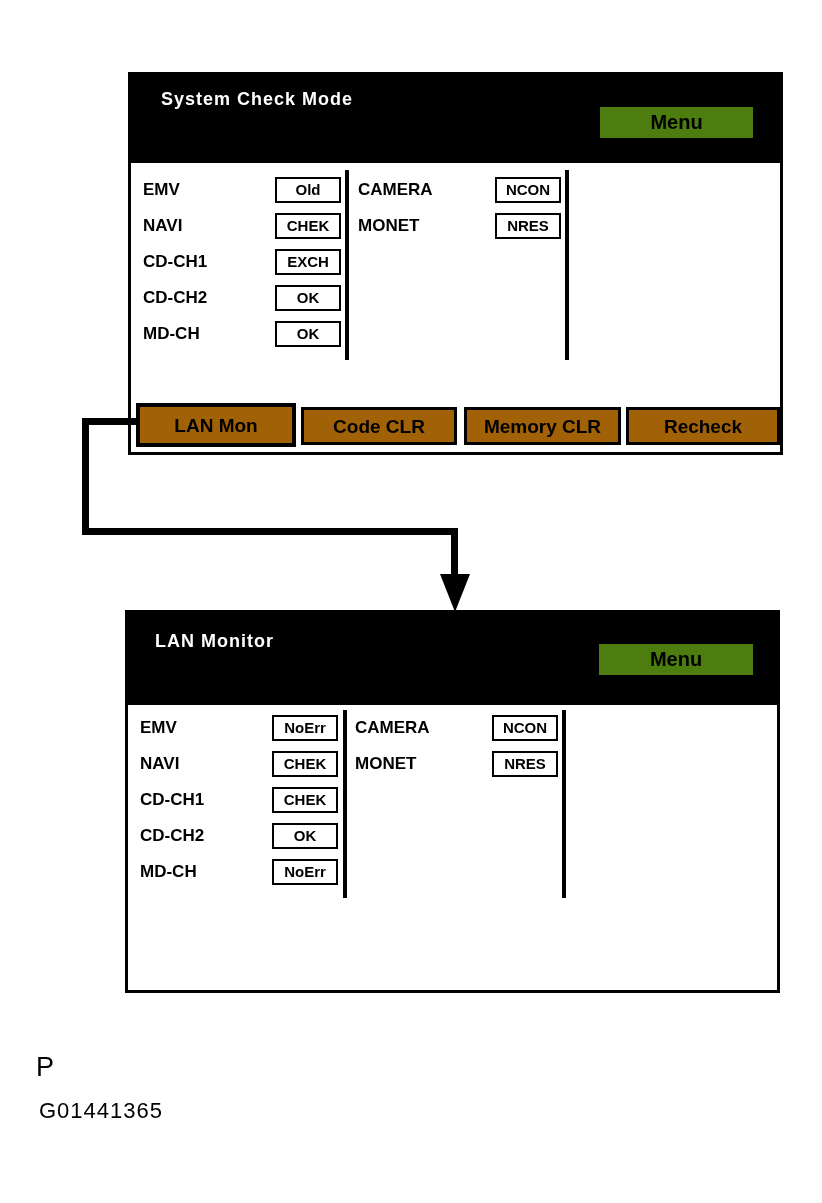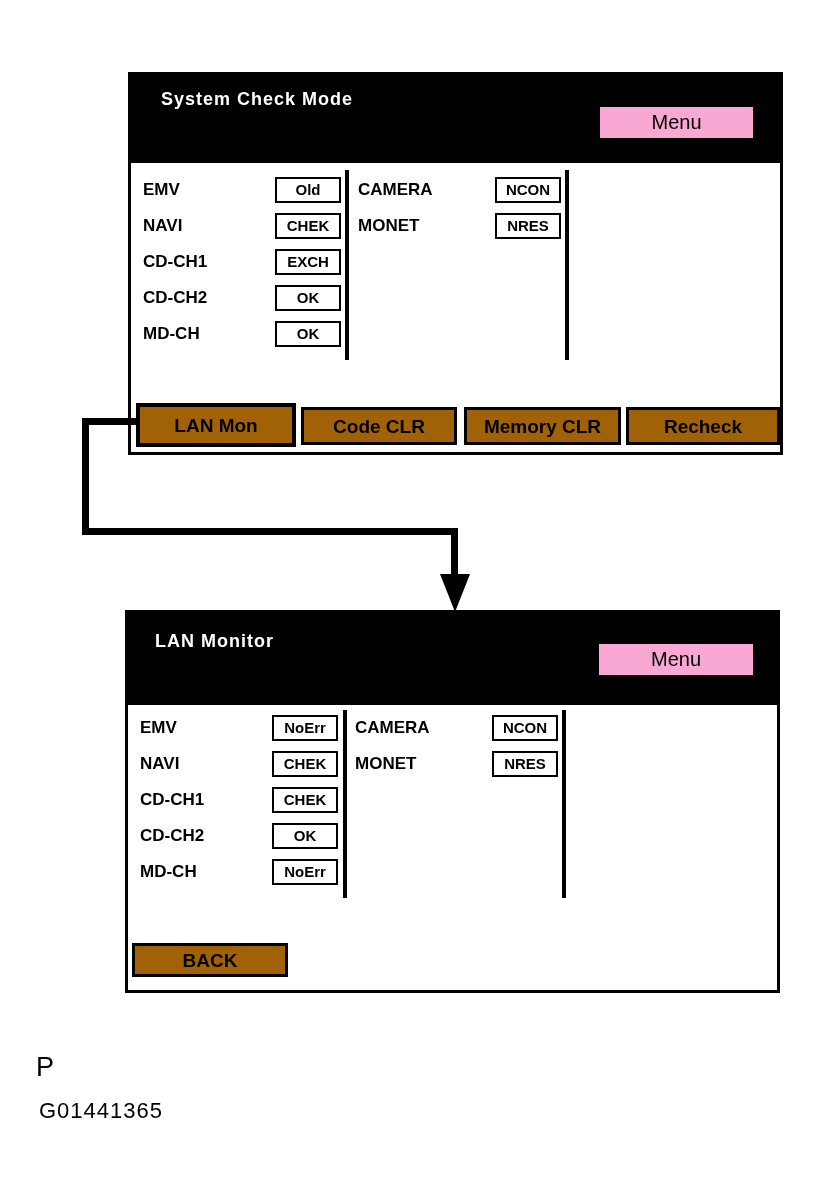--- a/index.html
+++ b/index.html
@@ -3,22 +3,22 @@
 <meta charset="utf-8">
 <style>
   html,body{margin:0;padding:0;background:#ffffff;}
   .page{position:relative;width:822px;height:1203px;background:#ffffff;overflow:hidden;
         font-family:"Liberation Sans", sans-serif;color:#000;}
   
   .screen{position:absolute;width:655px;height:383px;background:#ffffff;
           border:3px solid #000;box-sizing:border-box;}
   .hdr{position:absolute;left:0;top:0;width:100%;background:#000;}
   .scr-title{position:absolute;color:#fff;font-weight:bold;font-size:18px;letter-spacing:1px;}
-  .menu-btn{position:absolute;background:#f9a8d4;border:2px solid #000;box-sizing:border-box;
-            color:#000;font-weight:normal;font-size:20px;text-align:center;line-height:30px;cursor:pointer;}
+  .menu-btn{position:absolute;background:#4d7c0f;border:2px solid #000;box-sizing:border-box;
+            color:#000;font-weight:bold;font-size:20px;text-align:center;line-height:30px;cursor:pointer;}
   
   .row{position:absolute;left:0;width:100%;height:28px;}
   .lbl{position:absolute;left:12px;top:3px;font-weight:bold;font-size:17px;letter-spacing:0px;white-space:nowrap;}
   .val{position:absolute;background:#fff;border:2px solid #000;box-sizing:border-box;
        font-weight:bold;font-size:15px;text-align:center;line-height:22px;white-space:nowrap;}
   .val.c1{left:144px;width:66px;height:26px;}
   .val.c2{left:364px;width:66px;height:26px;}
   .lbl.c2{left:227px;}
   .divider{position:absolute;width:4px;background:#000;}
   
@@ -124,18 +124,17 @@
       <span class="lbl c2">CAMERA</span>
       <span class="val c2">NCON</span>
     </div>
     <div class="row" style="top:138px;">
       <span class="lbl c2">MONET</span>
       <span class="val c2">NRES</span>
     </div>
 
     <div class="divider" style="left:434px;top:97px;height:188px;"></div>
 
-    <div class="btn" style="left:4px;top:330px;width:156px;height:34px;line-height:29px;">BACK</div>
   </section>
 
   <div class="footer-letter" style="left:36px;top:1052px;">P</div>
   <div class="figure-id" style="left:39px;top:1098px;">G01441365</div>
 </div>
 
 </body></html>

